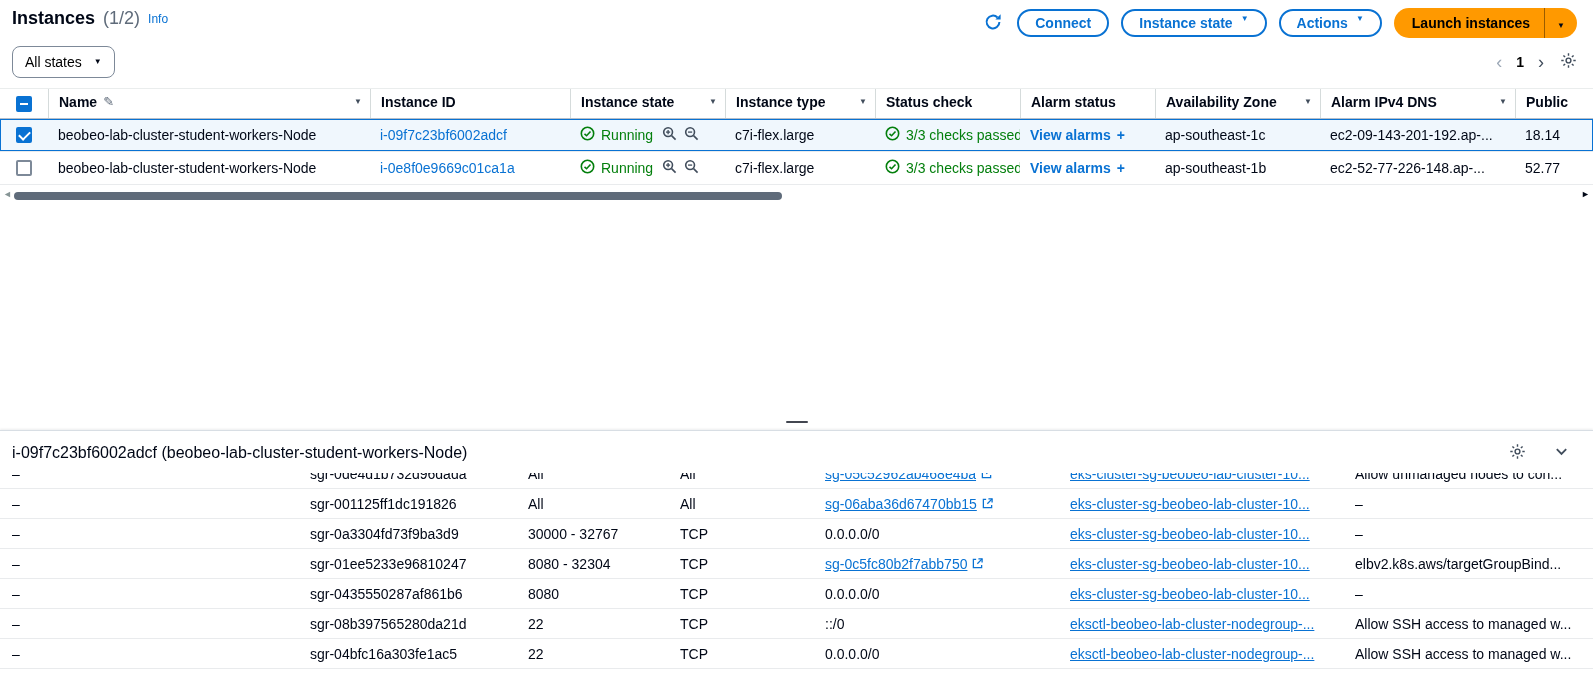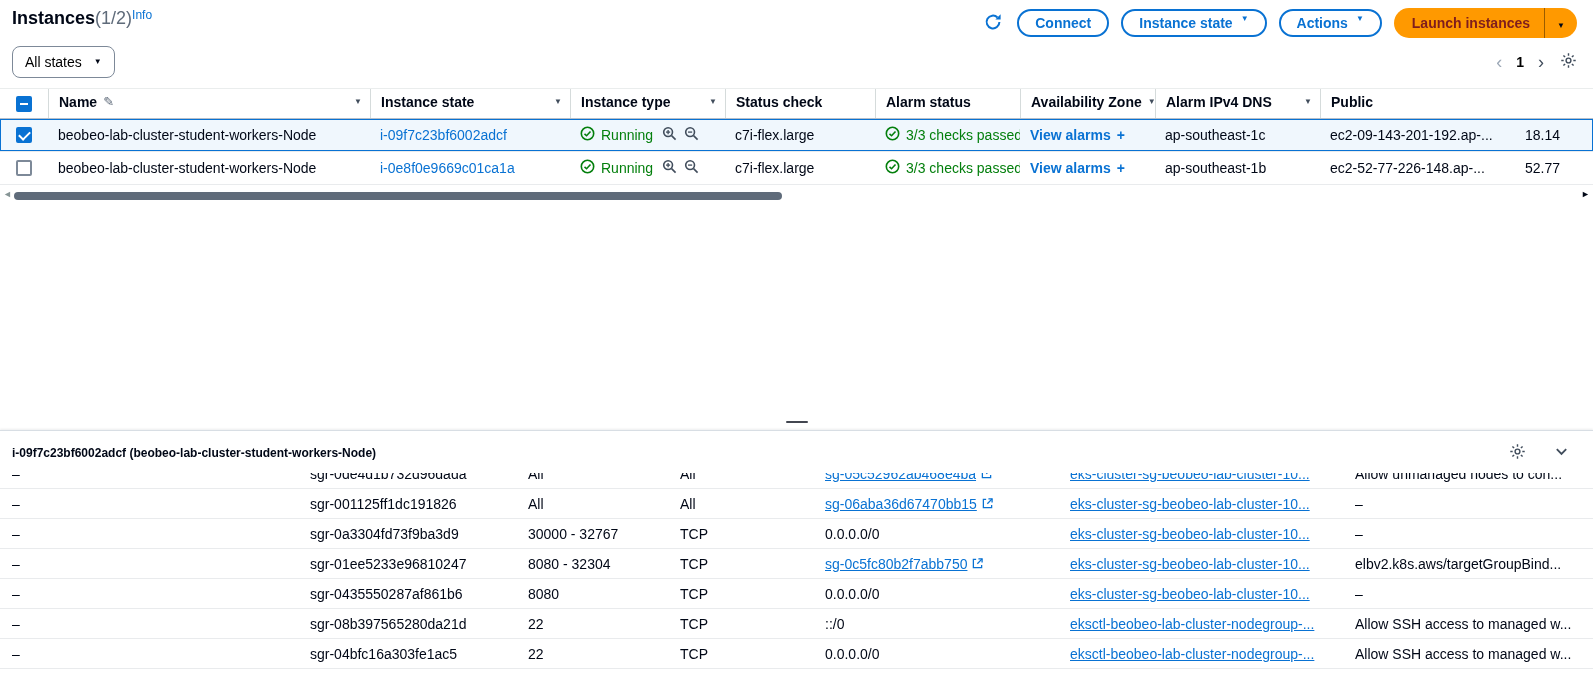--- a/index.html
+++ b/index.html
@@ -3,31 +3,31 @@
 <meta charset="utf-8">
 <style>
   *{box-sizing:border-box;margin:0;padding:0}
   html,body{width:1593px;height:690px}
   body{font-family:"Liberation Sans","DejaVu Sans",sans-serif;font-size:14px;color:#000716;background:#fff;overflow:hidden;position:relative}
   a{cursor:pointer}
   button{font-family:inherit;cursor:pointer}
 
   
   .topbar{display:flex;align-items:flex-start;justify-content:space-between;padding:8px 10px 2px 12px}
-  .title-wrap{display:flex;align-items:flex-start;}
+  .title-wrap{display:flex;align-items:center;gap:8px}
   .page-title{font-size:18px;font-weight:700}
   .page-count{font-size:18px;color:#5f6b7a;font-weight:400}
   .info-link{font-size:12px;color:#0972d3;font-weight:400;text-decoration:none}
   .top-actions{display:flex;align-items:center;gap:12px;padding-right:6px}
   .icon-btn{background:none;border:none;display:flex;align-items:center;padding:2px}
   .pill-btn{display:inline-flex;align-items:flex-start;gap:8px;border:2px solid #0972d3;color:#0972d3;background:#fff;border-radius:20px;padding:4px 16px;font-weight:700;font-size:14px}
   .caret{font-size:8px;line-height:1}
   .pill-btn .caret{color:#0972d3}
   .launch-split{display:inline-flex;border-radius:20px;overflow:hidden}
-  .launch-main{background:#f90;border:none;padding:7px 14px 7px 18px;font-weight:700;font-size:14px;color:#7f1d1d}
+  .launch-main{background:#f90;border:none;padding:7px 14px 7px 18px;font-weight:700;font-size:14px;color:#000000}
   .launch-caret{background:#f90;border:none;border-left:1px solid rgba(0,0,0,.4);padding:7px 12px}
   .launch-caret .caret{color:#000716}
 
   
   .filterbar{display:flex;align-items:center;gap:14px;padding:6px 10px 10px 12px}
   .searchbox{width:640px;height:32px;border:1px solid #7d8998;border-radius:8px;display:flex;align-items:center;gap:8px;padding:0 10px;background:#fff}
   .searchbox input{flex:1;border:none;outline:none;font-size:14px;font-style:italic;color:#414d5c;background:transparent;font-family:inherit}
   .searchbox input::placeholder{color:#5f6b7a;font-style:italic}
   .state-filter{height:32px;border:1px solid #7d8998;border-radius:8px;display:flex;align-items:center;gap:12px;padding:0 12px;background:#fff;font-size:14px}
   .state-filter .caret{color:#000716}
@@ -66,21 +66,21 @@
   .hs-arrow{position:absolute;top:1px;font-size:9px;color:#414d5c;background:none;border:none}
   .hs-left{left:3px;color:#879596}
   .hs-right{right:3px;color:#000716}
 
   
   .split{position:absolute;left:0;top:414px;width:100%;height:276px;background:#fff}
   .split-handle-row{height:16px;display:flex;align-items:center;justify-content:center}
   .split-handle{width:22px;height:2px;background:#424650;border-radius:1px;cursor:row-resize}
   .split-body{border-top:1px solid #d8dee4;box-shadow:0 -1px 2px rgba(0,28,36,.08)}
   .dheader{display:flex;align-items:center;justify-content:space-between;padding:10px 22px 8px 12px}
-  .dtitle{font-size:12px;font-weight:700}
+  .dtitle{font-size:16px;font-weight:400}
   .dicons{display:flex;align-items:center;gap:24px}
   .rules-viewport{overflow:hidden;height:224px}
   .rules-inner{margin-top:-14px}
   .rrow{display:grid;grid-template-columns:300px 218px 152px 145px 245px 285px 1fr;align-items:center;height:30px;border-bottom:1px solid #e9ebed}
   .rcell{padding-left:10px;white-space:nowrap;overflow:hidden;display:flex;align-items:center;gap:5px}
   .rcell.first{padding-left:12px}
   .ulink{color:#0972d3;text-decoration:underline}
 </style>
 </head>
 <body>
@@ -142,20 +142,23 @@
 
 <div class="itable">
   <div class="thead">
     <div class="th cell-check">
       <div class="cb indet"></div>
     </div>
     <div class="th">
       <span>Name</span>
       <span class="pencil">✎</span>
       <button class="sort-caret">▼</button>
+    </div>
+    <div class="th">
+      <span>Instance ID</span>
     </div>
     <div class="th">
       <span>Instance state</span>
       <button class="sort-caret">▼</button>
     </div>
     <div class="th">
       <span>Instance type</span>
       <button class="sort-caret">▼</button>
     </div>
     <div class="th">

